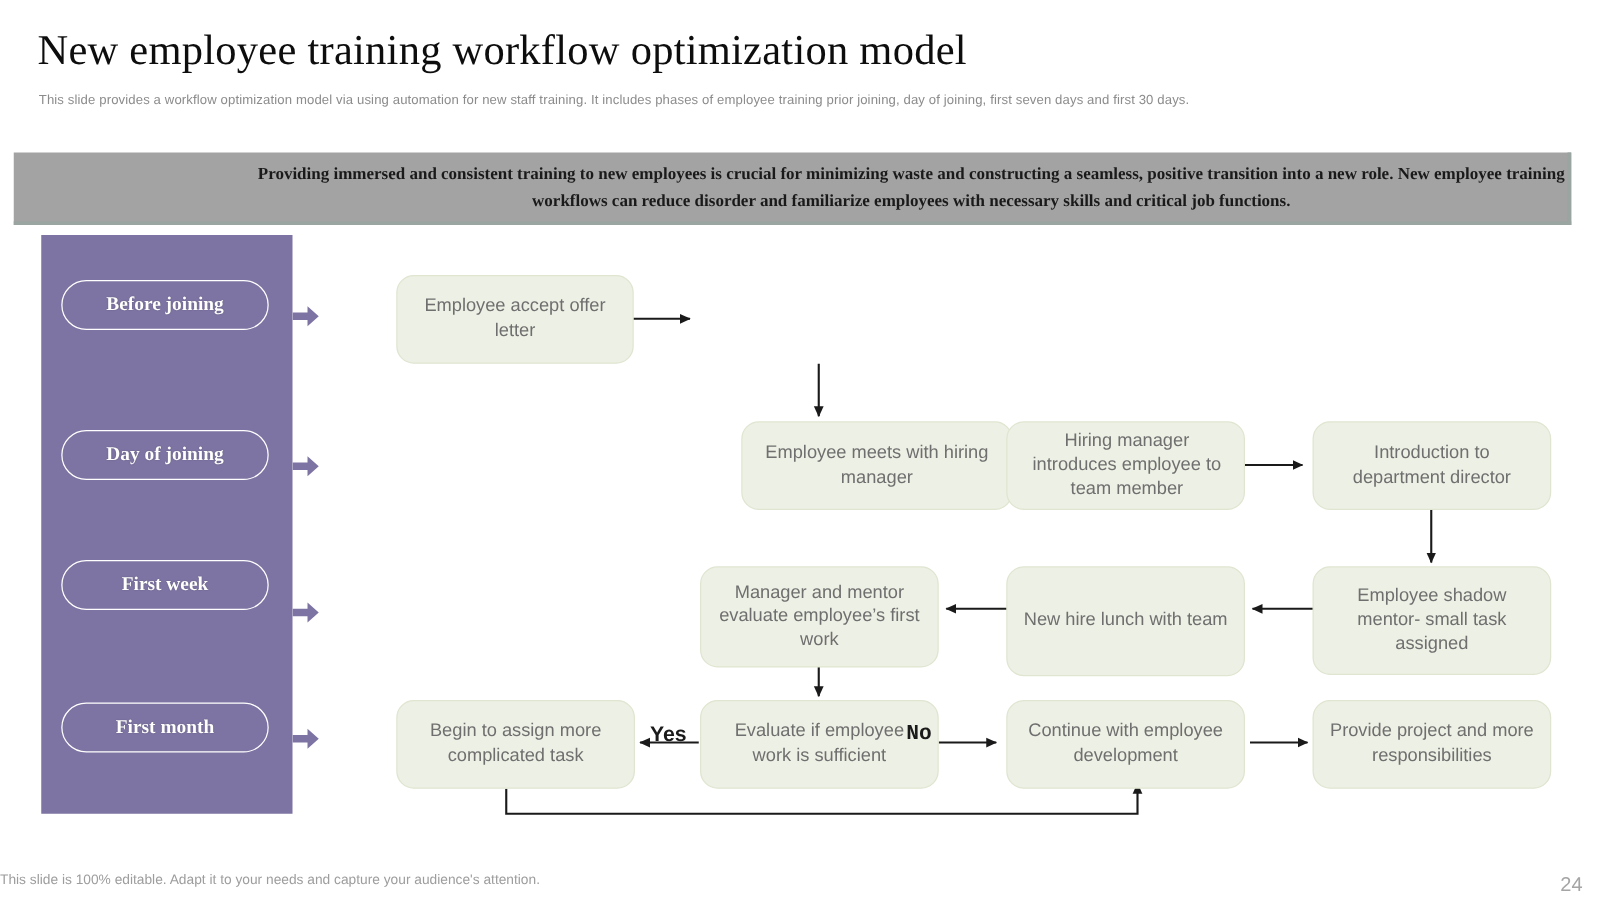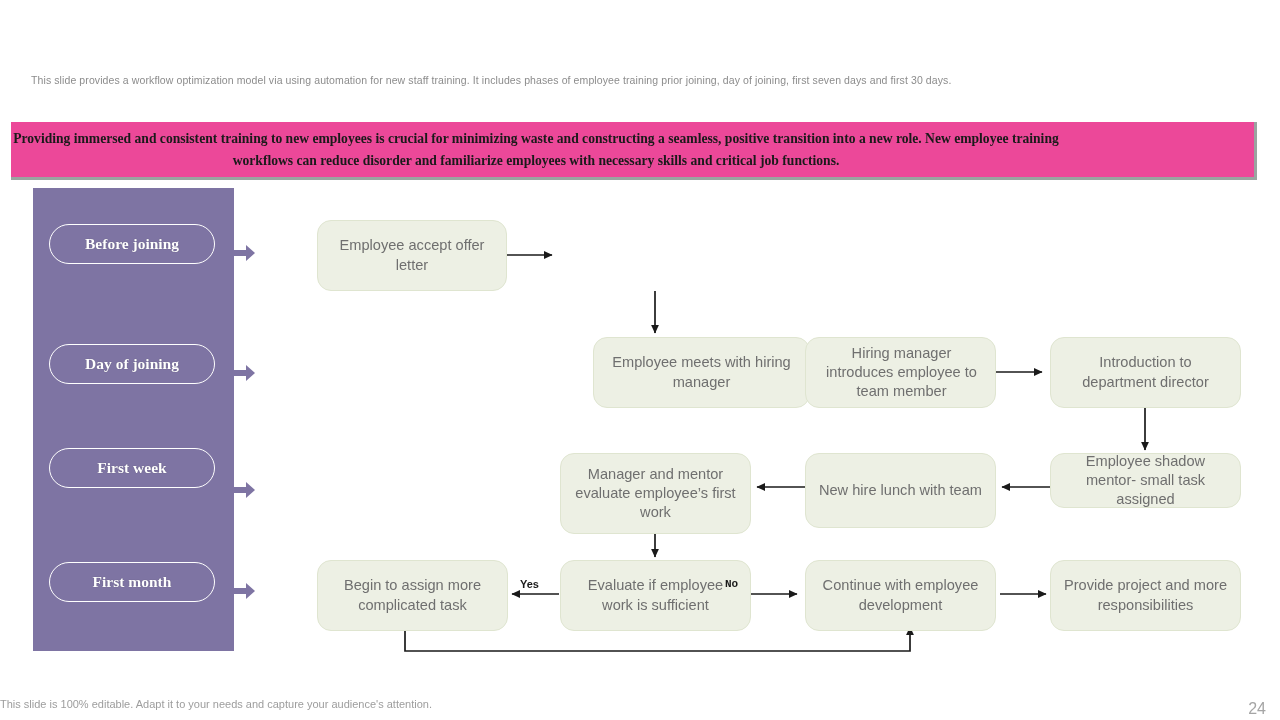--- a/index.html
+++ b/index.html
@@ -22,24 +22,24 @@
   .subtitle {
     position: absolute; left: 31px; top: 74px;
     font-size: 10.5px; color: #8c8c8c; letter-spacing: .1px;
     white-space: nowrap;
   }
 
   
   .banner {
     position: absolute; left: 11px; top: 122px;
     width: 1246px; height: 58px;
-    background: #ec4899;
+    background: #a3a3a3;
     border-right: 3px solid #9aa4a0;
     border-bottom: 3px solid #9aa4a0;
-    display: flex; align-items: center; justify-content: flex-start;
+    display: flex; align-items: center; justify-content: flex-end;
     box-sizing: border-box;
   }
   .banner-text {
     font-family: "Liberation Serif", serif;
     font-weight: bold; font-size: 13.6px; color: #1a1a1a;
     text-align: center; line-height: 1.55; width: 1050px;
   }
 
   
   .rail {
@@ -74,41 +74,42 @@
     padding: 4px 10px;
   }
   .fbox span {
     font-size: 14.6px; color: #6f6f6f;
     text-align: center; line-height: 1.31;
   }
 
   
   .edge-label {
     position: absolute;
-    font-size: 11px; font-weight: bold; color: #1a1a1a;
+    font-size: 17px; font-weight: bold; color: #1a1a1a;
   }
 
   
   .wires { position: absolute; left: 0; top: 0; width: 1280px; height: 720px; pointer-events: none; }
 
   
   .footer {
     position: absolute; left: 0; top: 698px; width: 1280px;
     text-align: left; font-size: 11px; color: #9d9d9d;
   }
   .pagenum {
     position: absolute; right: 14px; top: 700px;
     font-size: 16px; color: #a5a5a5;
   }
 </style>
 </head>
 <body>
 
 <div class="slide">
 
+  <div class="title">New employee training workflow optimization model</div>
   <div class="subtitle">This slide provides a workflow optimization model via using automation for new staff training. It includes phases of employee training prior joining, day of joining, first seven days and first 30 days.</div>
 
   <div class="banner">
     <div class="banner-text">
       <span>Providing  immersed  and  consistent training  to new employees is crucial  for minimizing  waste and  constructing  a seamless, positive transition  into  a</span>
       <span>new role. New employee training  workflows  can reduce disorder and  familiarize  employees with  necessary skills and  critical  job  functions.</span>
     </div>
   </div>
 
   <div class="rail"></div>
@@ -183,25 +184,25 @@
   </div>
 
   <div class="fbox" style="left:805px; top:337px; width:191px; height:71px;padding-left:12px;">
     <span>Hiring manager introduces employee to team member</span>
   </div>
 
   <div class="fbox" style="left:1050px; top:337px; width:191px; height:71px;">
     <span>Introduction  to department director</span>
   </div>
 
-  <div class="fbox" style="left:1050px; top:453px; width:191px; height:55px;">
+  <div class="fbox" style="left:1050px; top:453px; width:191px; height:87px;">
     <span>Employee shadow mentor- small task assigned</span>
   </div>
 
-  <div class="fbox" style="left:805px; top:453px; width:191px; height:75px;">
+  <div class="fbox" style="left:805px; top:453px; width:191px; height:88px;">
     <span>New hire lunch with team</span>
   </div>
 
   <div class="fbox" style="left:560px; top:453px; width:191px; height:81px;">
     <span>Manager and mentor evaluate employee’s first work</span>
   </div>
 
   <div class="fbox" style="left:560px; top:560px; width:191px; height:71px;">
     <span>Evaluate if employee work is sufficient</span>
   </div>

